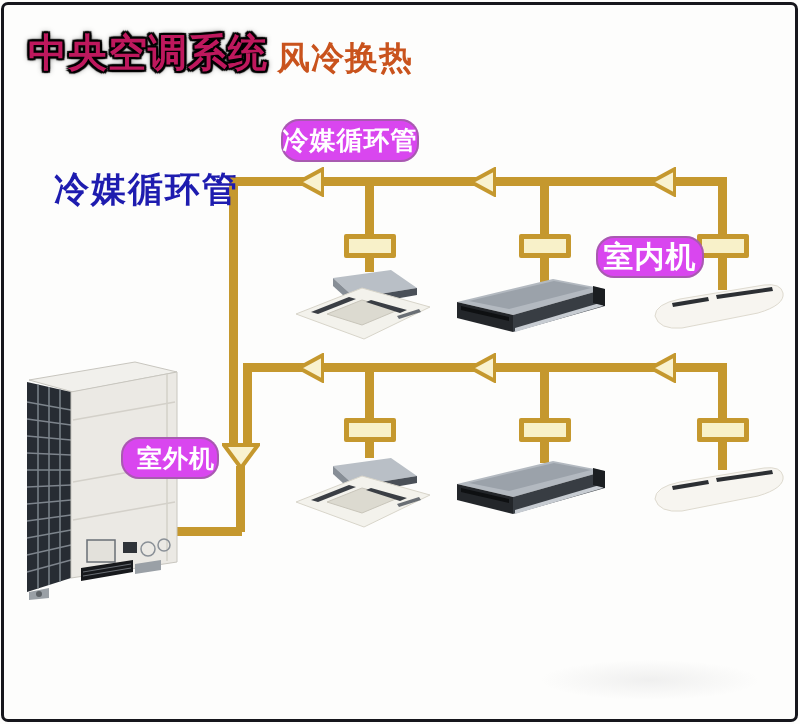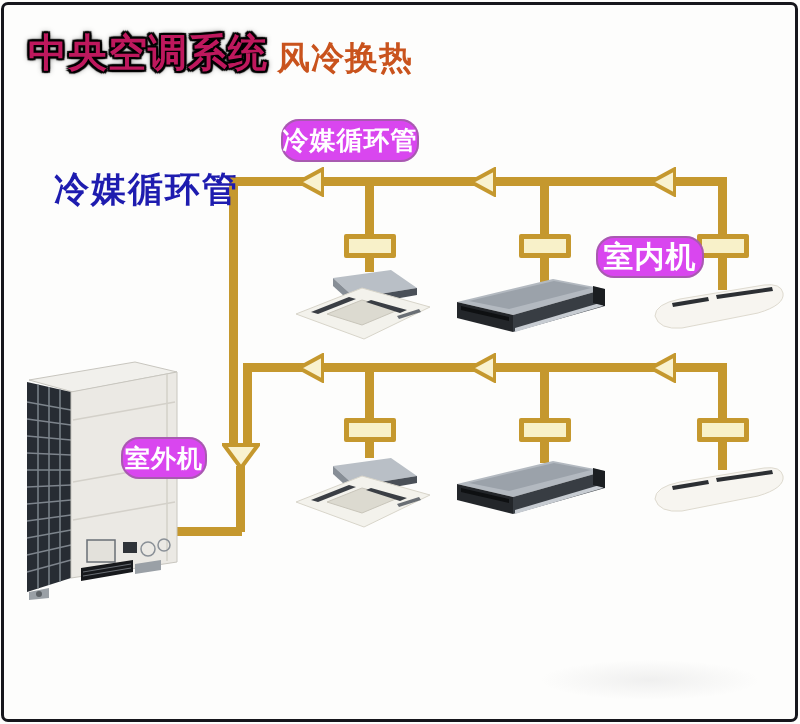--- a/index.html
+++ b/index.html
@@ -23,21 +23,21 @@
     position:absolute;left:277px;top:36px;font-size:33px;font-weight:bold;
     color:#c9531d;letter-spacing:1px;z-index:10;
   }
   .glabel{
     position:absolute;background:#d946ef;color:#ffffff;font-weight:bold;
     display:flex;align-items:center;justify-content:center;border-radius:18px;
     box-shadow:0 0 0 2px rgba(77,130,60,.35) inset;z-index:20;letter-spacing:1px;
   }
   #label-pipe{left:281px;top:119px;width:138px;height:43px;font-size:26px;}
   #label-indoor{left:596px;top:236px;width:108px;height:42px;font-size:30px;}
-  #label-outdoor{left:121px;top:437px;width:86px;height:42px;font-size:25px;}
+  #label-outdoor{left:121px;top:437px;width:86px;height:42px;font-size:25px;padding-left:12px;}
   .feature{
     position:absolute;left:54px;font-size:35px;font-weight:bold;color:#1e1caf;
     letter-spacing:2px;z-index:10;
   }
   #feat-0{top:166px;} #feat-1{top:221px;} #feat-2{top:276px;}
   .pipe{position:absolute;background:#c5982e;z-index:2;}
   .valve{
     position:absolute;width:52px;height:24px;background:#f8f1c9;
     border:5px solid #c5982e;border-radius:2px;box-sizing:border-box;z-index:4;
   }

